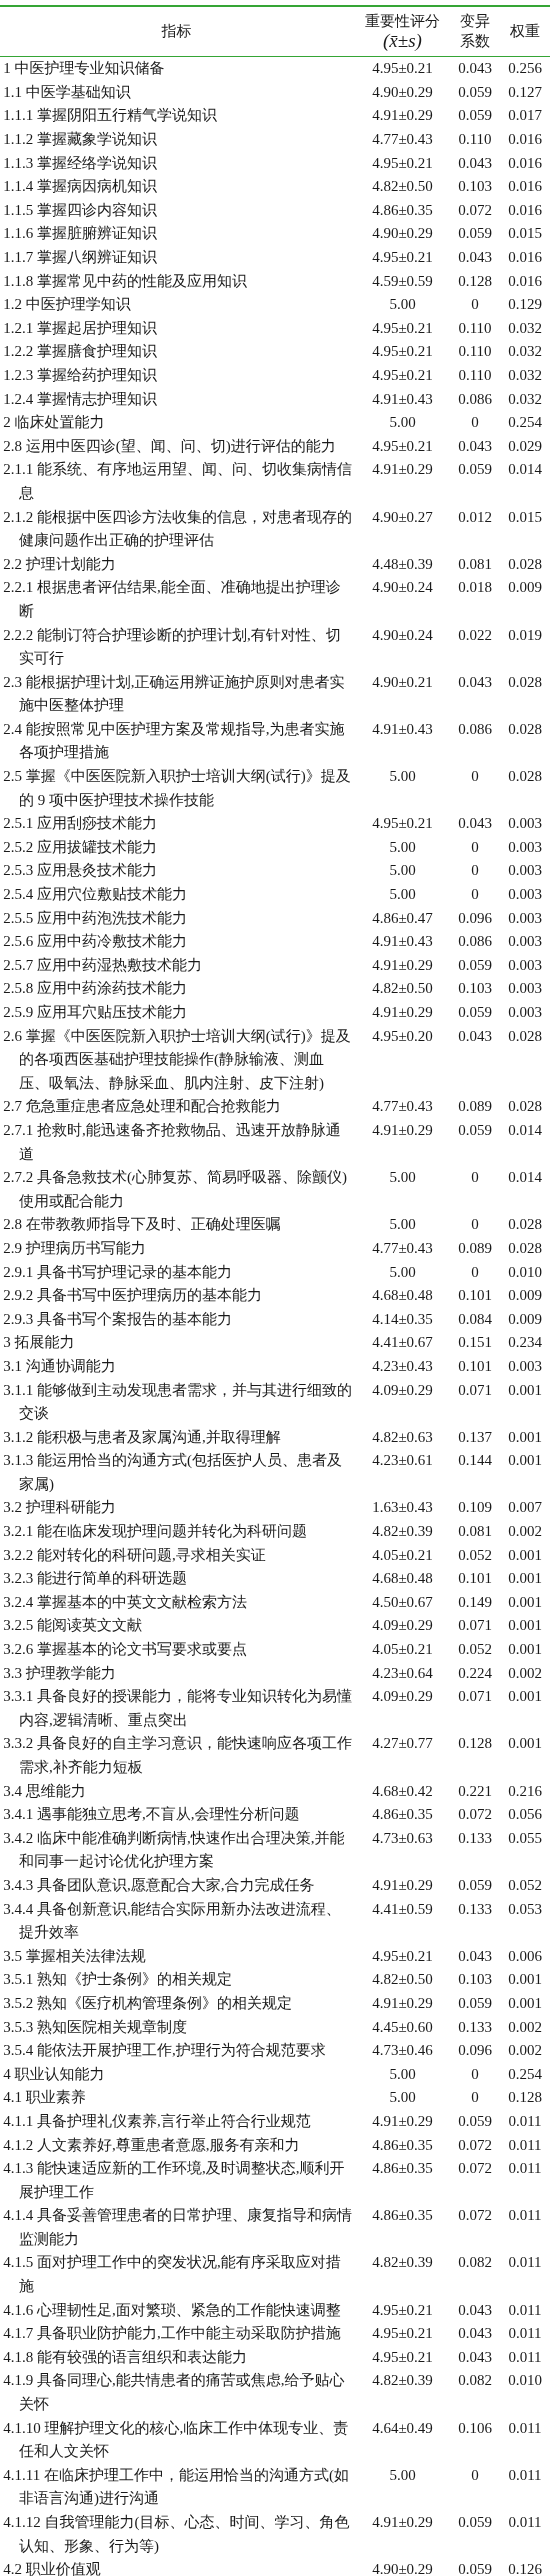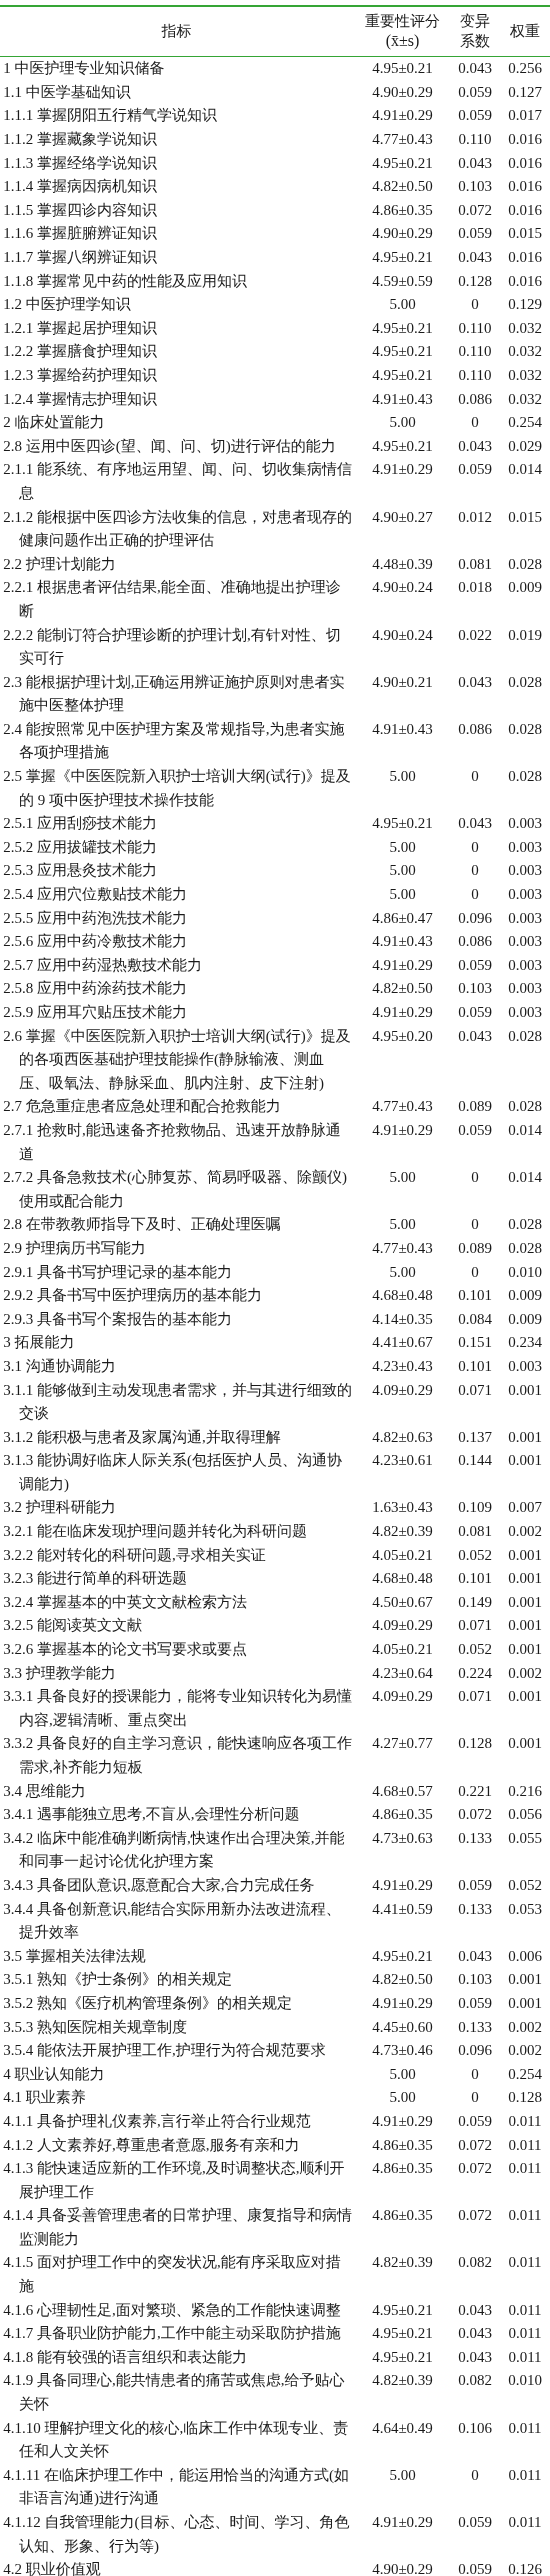--- a/index.html
+++ b/index.html
@@ -32,21 +32,22 @@
   thead th{
     font-weight:normal;
     font-size:15px;
     line-height:20.5px;
     vertical-align:middle;
     text-align:center;
     padding:3.9px 0 4.7px 0;
     border-bottom:1.6px solid var(--green);
   }
   .formula{
-    font-size:16px;
+    font-style:italic;
+    font-size:19px;
   }
   tbody td{
     font-size:15px;
     line-height:23.6px;
     vertical-align:top;
     padding:0;
   }
   td.ind{
     text-align:left;
     padding-left:19px;
@@ -362,21 +363,21 @@
         <td class="num">0.071</td>
         <td class="num">0.001</td>
       </tr>
       <tr>
         <td class="ind">3.1.2 能积极与患者及家属沟通,并取得理解</td>
         <td class="num">4.82±0.63</td>
         <td class="num">0.137</td>
         <td class="num">0.001</td>
       </tr>
       <tr>
-        <td class="ind">3.1.3 能协调好临床人际关系(包括医护人员、沟通协调能力)</td>
+        <td class="ind">3.1.3 能运用恰当的沟通方式(包括医护人员、患者及家属)</td>
         <td class="num">4.23±0.61</td>
         <td class="num">0.144</td>
         <td class="num">0.001</td>
       </tr>
       <tr>
         <td class="ind">3.2 护理科研能力</td>
         <td class="num">1.63±0.43</td>
         <td class="num">0.109</td>
         <td class="num">0.007</td>
       </tr>
@@ -429,21 +430,21 @@
         <td class="num">0.001</td>
       </tr>
       <tr>
         <td class="ind">3.3.2 具备良好的自主学习意识，能快速响应各项工作需求,补齐能力短板</td>
         <td class="num">4.27±0.77</td>
         <td class="num">0.128</td>
         <td class="num">0.001</td>
       </tr>
       <tr>
         <td class="ind">3.4 思维能力</td>
-        <td class="num">4.68±0.57</td>
+        <td class="num">4.68±0.42</td>
         <td class="num">0.221</td>
         <td class="num">0.216</td>
       </tr>
       <tr>
         <td class="ind">3.4.1 遇事能独立思考,不盲从,会理性分析问题</td>
         <td class="num">4.86±0.35</td>
         <td class="num">0.072</td>
         <td class="num">0.056</td>
       </tr>
       <tr>

